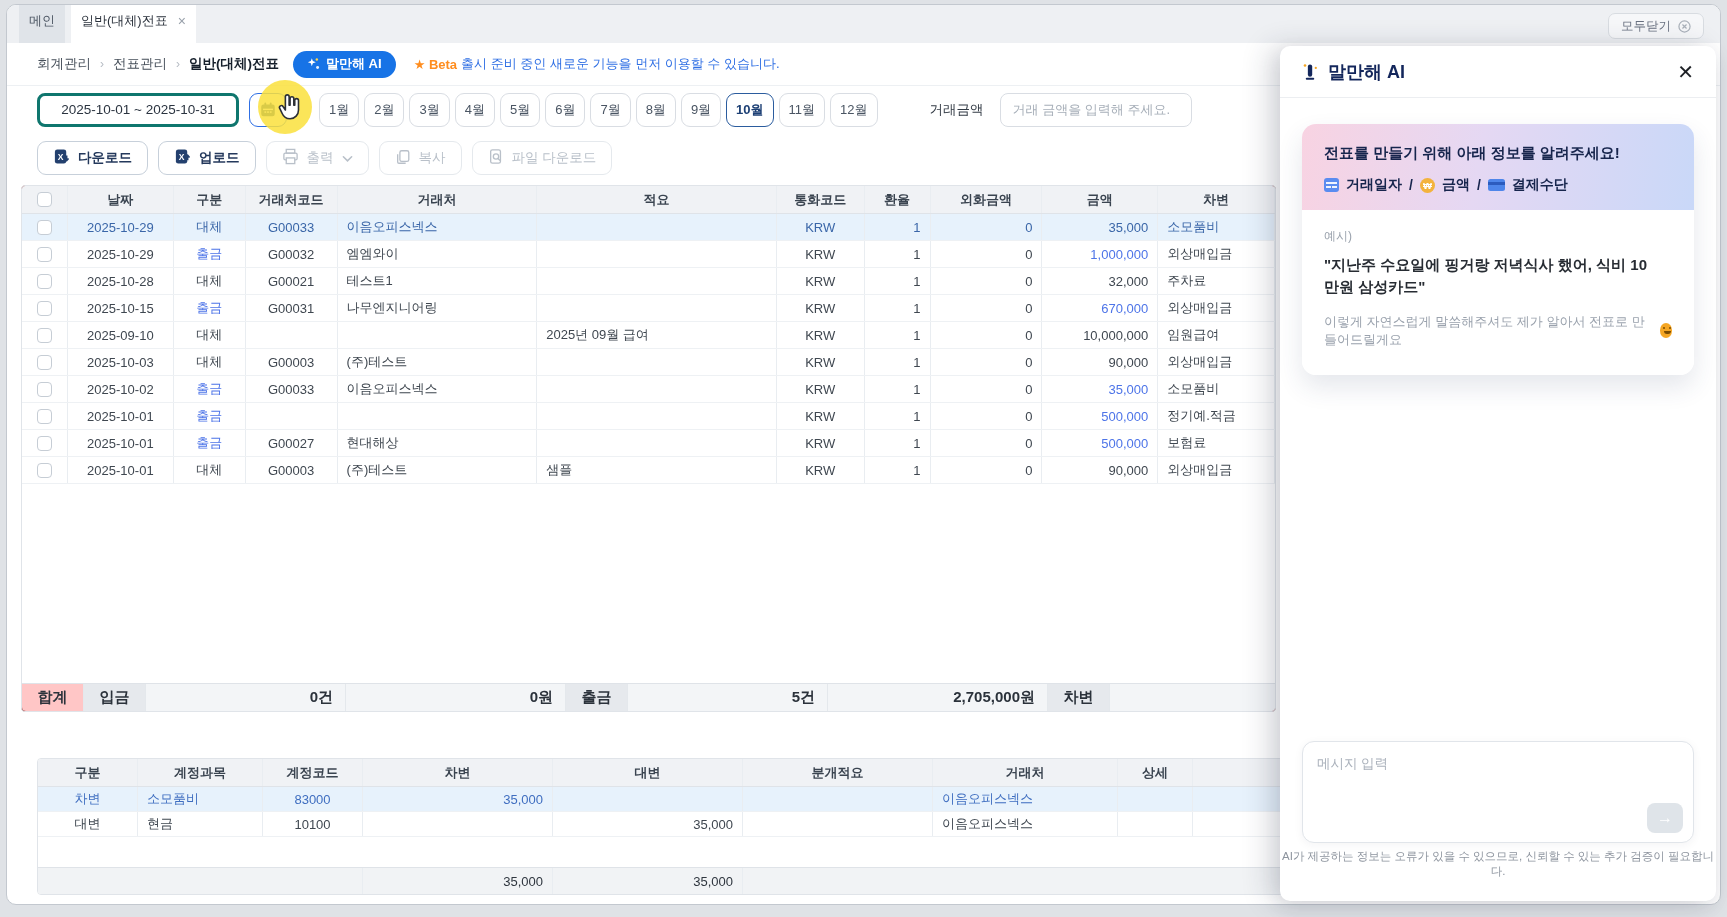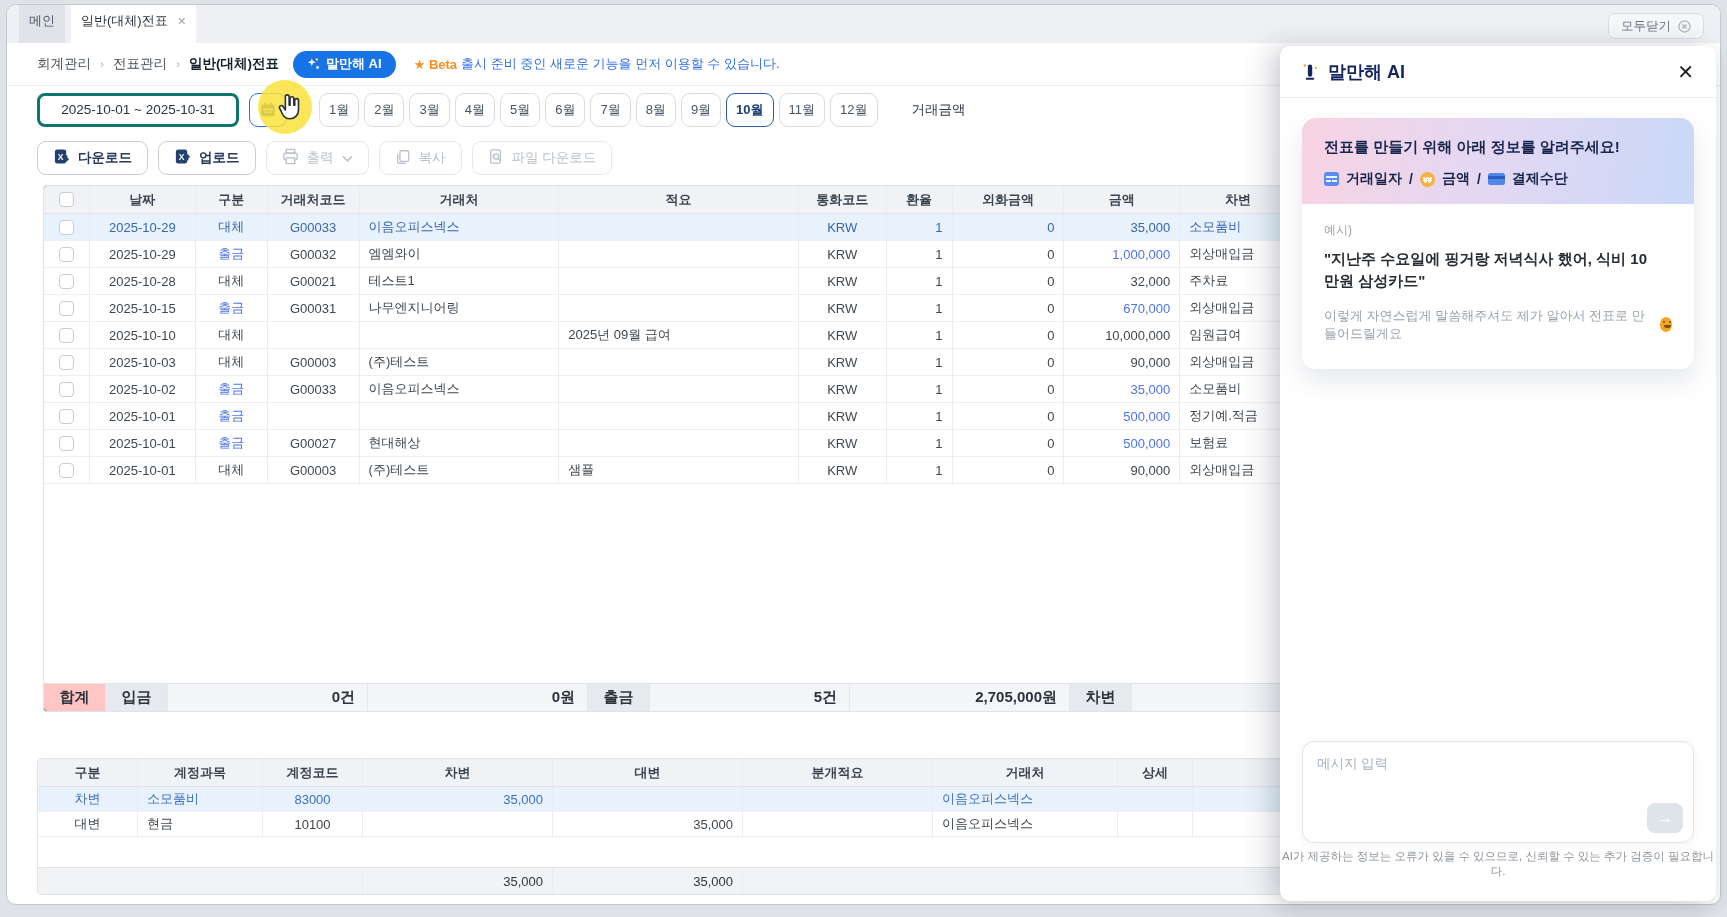--- a/index.html
+++ b/index.html
@@ -23,31 +23,31 @@
   .beta-star { color:#ff8d1e; font-weight:700; margin-left:18px; font-size:13px; }
   .beta-text { color:#2f6fe4; font-size:13px; margin-left:4px; }
 
   
   .filter-row { display:flex; align-items:center; height:48px; padding:0 30px; border-top:1px solid #edf0f3; }
   .date-range { width:202px; height:34px; border:3px solid #0f766e; border-radius:8px; display:flex; align-items:center; justify-content:center; font-size:13.5px; color:#2b3440; background:#fff; }
   .cal-btn { width:38px; height:34px; margin-left:10px; border:1.5px solid #2f6fe4; border-radius:9px; background:#fff; display:flex; align-items:center; justify-content:center; }
   .months { display:flex; gap:5px; margin-left:32px; }
   .month { min-width:39px; height:34px; padding:0 9px; border:1px solid #d9dde3; border-radius:9px; background:#fff; font-size:13px; color:#4a5563; display:flex; align-items:center; justify-content:center; }
   .month.selected { border:1.5px solid #2b5c9e; color:#1c3f74; font-weight:700; }
-  .amt-label { margin-left:34px; font-size:13.5px; color:#333b45; }
+  .amt-label { margin-left:52px; font-size:13.5px; color:#333b45; }
   .amt-input { width:192px; height:34px; margin-left:16px; border:1px solid #d9dde3; border-radius:8px; padding:0 12px; font-size:13px; color:#333; outline:none; }
   .amt-input::placeholder { color:#a6aeb8; }
 
   
   .toolbar { display:flex; align-items:center; gap:10px; padding:8px 30px 10px; }
   .tbtn { height:34px; border-radius:9px; border:1px solid #c7d0da; background:#fff; display:flex; align-items:center; gap:8px; padding:0 15px; font-size:13.5px; font-weight:700; color:#24395c; }
   .tbtn.disabled { border-color:#e5e9ed; color:#b9c0c9; font-weight:400; }
 
   
-  .grid { width:1255px; margin-left:36px; border:1px solid #e0e4e9; border-radius:4px; display:flex; flex-direction:column; height:527px; overflow:hidden; background:#7f1d1d; }
+  .grid { width:1255px; margin-left:14px; border:1px solid #e0e4e9; border-radius:4px; display:flex; flex-direction:column; height:527px; overflow:hidden; background:#7f1d1d; }
   .g-head { display:flex; background:#f0f2f5; border-bottom:1px solid #dfe3e8; height:28px; font-weight:700; font-size:13px; color:#3a4450; flex:none; }
   .g-row { display:flex; height:27px; border-bottom:1px solid #eef1f4; font-size:13px; color:#3f4750; background:#fff; flex:none; }
   .g-row.selected { background:#e7f2fc; }
   .g-row.selected .g-cell { color:#3a66a8; }
   .g-cell { border-right:1px solid #e9edf1; display:flex; align-items:center; padding:0 9px; overflow:hidden; white-space:nowrap; }
   .g-head .g-cell { justify-content:center; }
   .al-c { justify-content:center; } .al-r { justify-content:flex-end; } .al-l { justify-content:flex-start; }
   .blue { color:#4d74e8 !important; }
   .g-fill { flex:1; background:#fff; }
   .chk { width:15px; height:15px; border:1px solid #c6cdd5; border-radius:4px; background:#fff; }
@@ -67,21 +67,21 @@
   .d-totals { display:flex; height:27px; background:#f1f3f5; border-top:1px solid #dfe3e8; font-size:13px; color:#2f363f; flex:none; }
 
   .hscroll { width:1255px; margin:9px 0 0 30px; height:10px; }
   .hthumb { width:520px; height:9px; background:#5a5e63; border-radius:5px; }
 
   
   .ai-panel { position:absolute; top:46px; right:11px; bottom:16px; width:436px; background:#fff; border-radius:10px; box-shadow:-12px 0 28px rgba(30,40,60,.16), 0 8px 20px rgba(30,40,60,.10); z-index:50; }
   .ai-head { height:52px; display:flex; align-items:center; padding:0 22px; border-bottom:1px solid #eceef1; }
   .ai-title { font-size:18px; font-weight:800; color:#13265b; margin-left:9px; }
   .ai-close { margin-left:auto; font-size:20px; color:#1c1f24; background:none; border:none; line-height:1; }
-  .ai-card { margin:20px 22px 0; border-radius:14px; box-shadow:0 12px 26px rgba(40,60,100,.12); }
+  .ai-card { margin:26px 22px 0; border-radius:14px; box-shadow:0 12px 26px rgba(40,60,100,.12); }
   .ai-card-top { background:linear-gradient(100deg,#f8d3e2 0%, #e5d8f3 45%, #c9d8f8 100%); border-radius:14px 14px 0 0; padding:20px 22px 16px; }
   .ai-guide-title { font-size:15px; font-weight:800; color:#17254d; }
   .ai-guide-items { margin-top:13px; font-size:14px; font-weight:700; color:#17254d; display:flex; align-items:center; gap:7px; }
   .ai-card-bottom { background:#fff; border-radius:0 0 14px 14px; padding:18px 22px 26px; }
   .ex-label { font-size:12px; color:#9aa2ad; }
   .ex-quote { margin-top:9px; font-size:15px; font-weight:700; color:#272c33; line-height:1.45; width:330px; }
   .ex-note { margin-top:15px; font-size:13px; color:#9aa2ad; display:flex; align-items:center; gap:6px; }
   .ai-input { position:absolute; left:22px; right:22px; bottom:58px; height:102px; border:1px solid #e1e5ea; border-radius:12px; box-shadow:0 2px 10px rgba(30,40,60,.05); background:#fff; }
   .ai-textarea { width:100%; height:64px; border:none; outline:none; resize:none; padding:13px 14px; font-size:13.5px; font-family:Liberation Serif, serif; color:#333; background:transparent; }
   .ai-textarea::placeholder { color:#aab1bb; }
@@ -164,20 +164,21 @@
         <button class="month">5월</button>
         <button class="month">6월</button>
         <button class="month">7월</button>
         <button class="month">8월</button>
         <button class="month">9월</button>
         <button class="month selected">10월</button>
         <button class="month">11월</button>
         <button class="month">12월</button>
       </div>
     <span class="amt-label">거래금액</span>
+    <input class="amt-input" placeholder="거래 금액을 입력해 주세요." style="">
   </div>
 
   <div class="toolbar" id="toolbar">
       <button class="tbtn">
         <span><svg width="17" height="17" viewBox="0 0 18 18">
             <rect x="2" y="1.5" width="12" height="15" rx="2.5" fill="#23406e"></rect>
             <text x="8" y="12.5" font-size="9" font-weight="bold" fill="#fff" text-anchor="middle">X</text>
             <path d="M14.5 8v5M12.5 11l2 2.3 2-2.3" stroke="#23406e" stroke-width="1.6" fill="none"></path>
           </svg></span>
         <span>다운로드</span>
@@ -292,21 +293,21 @@
           <div class="g-cell al-c" style="width: 88px;">KRW</div>
           <div class="g-cell al-r" style="width: 66px;">1</div>
           <div class="g-cell al-r" style="width: 112px;">0</div>
           <div class="g-cell al-r blue" style="width: 116px;">670,000</div>
           <div class="g-cell al-l" style="width: 117px;">외상매입금</div>
         </div>
         <div class="g-row">
           <div class="g-cell al-c" style="width: 46px;">
             <span class="chk"></span>
           </div>
-          <div class="g-cell al-c" style="width: 106px;">2025-10-10</div>
+          <div class="g-cell al-c" style="width: 106px;">2025-09-10</div>
           <div class="g-cell al-c" style="width: 72px;">대체</div>
           <div class="g-cell al-c" style="width: 92px;"></div>
           <div class="g-cell al-l" style="width: 200px;"></div>
           <div class="g-cell al-l" style="width: 240px;">2025년 09월 급여</div>
           <div class="g-cell al-c" style="width: 88px;">KRW</div>
           <div class="g-cell al-r" style="width: 66px;">1</div>
           <div class="g-cell al-r" style="width: 112px;">0</div>
           <div class="g-cell al-r" style="width: 116px;">10,000,000</div>
           <div class="g-cell al-l" style="width: 117px;">임원급여</div>
         </div>

